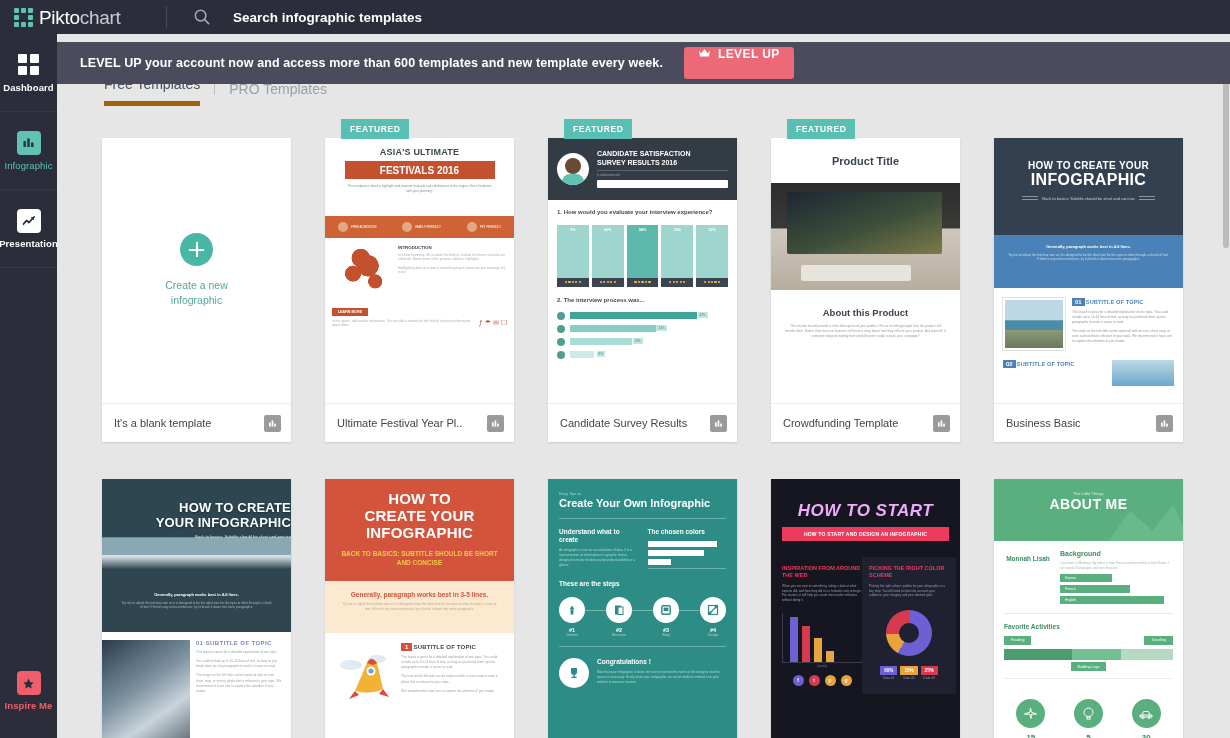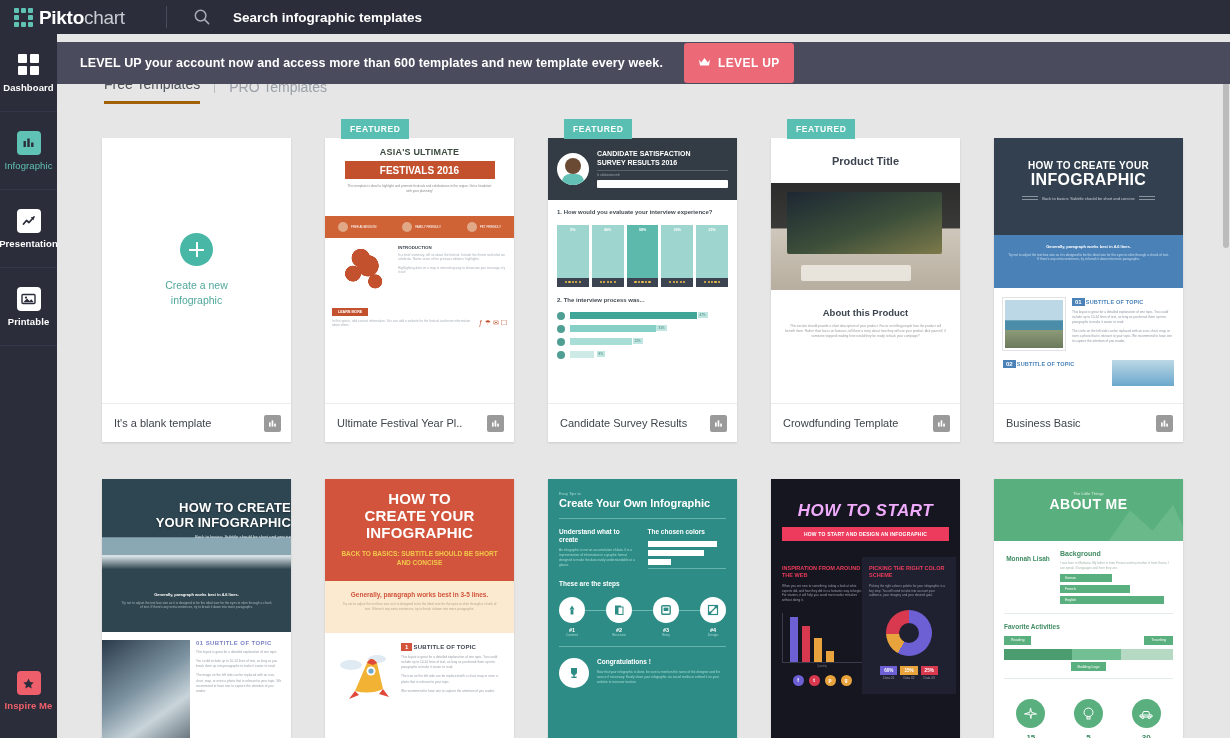--- a/index.html
+++ b/index.html
@@ -55,64 +55,64 @@
   }
   #logo-wrap { display: flex; align-items: center; gap: 6px; margin-left: 14px; width: 130px; }
   .logo-mark {
     width: 19px; height: 19px;
     display: grid; grid-template-columns: repeat(3, 5px); grid-template-rows: repeat(3, 5px);
     gap: 2px;
   }
   .logo-mark i { background: #5fc2b4; border-radius: 1px; display:block; }
   .logo-mark i.off { background: transparent; }
   .logo-text { font-size: 19px; letter-spacing: -.3px; line-height: 1; white-space: nowrap; }
-  .logo-text .b { color: #ffffff; font-weight: 700; margin-top: 18px; }
+  .logo-text .b { color: #ffffff; font-weight: 400; margin-top: 18px; }
   .logo-text .l { color: #c9cbd3; font-weight: 300; }
   .tb-div { width: 1px; height: 22px; background: #4a4c5c; margin-left: 22px; }
   #search-icon-btn { margin-left: 26px; width: 18px; height: 18px; cursor: pointer; }
   #search-input {
     margin-left: 22px; background: transparent; border: none; outline: none;
     color: #ffffff; font-size: 13.5px; font-weight: 700;
     font-family: "Liberation Sans", sans-serif; width: 420px;
   }
   #search-input::placeholder { color: #ffffff; opacity: 1; font-weight: 700; }
 
   
   #banner {
     position: absolute; left: 57px; top: 42px;
     width: 1173px; height: 42px;
     background: #4a4c5e;
     display: flex; align-items: center;
     z-index: 50;
   }
   #banner-text { color: #fff; font-size: 12.5px; font-weight: 700; margin-left: 23px; letter-spacing: .1px; }
   #level-up-btn {
-    margin-left: 21px; height: 40px; background: #ec6a78;
+    margin-left: 21px; height: 32px; background: #ec6a78;
     border: none; border-radius: 3px; color: #fff;
     font-size: 12px; font-weight: 700; font-family: "Liberation Sans", sans-serif;
-    display: flex; align-items: center; gap: 7px;
+    display: flex; gap: 7px;
     padding: 0 14px; cursor: pointer; letter-spacing: .4px;
   }
 
   
   #content {
     position: absolute; left: 57px; top: 34px;
     width: 1173px; height: 704px;
     background: #e6e6e6;
     overflow: hidden;
   }
   #tabs {
     position: absolute; left: 47px; top: 42px;
     display: flex; align-items: flex-end; gap: 0;
   }
   .tab {
     font-size: 14px; color: #59606b; padding-bottom: 9px; cursor: pointer;
     white-space: nowrap;
   }
-  .tab.active { border-bottom: 3px solid #a16207; color: #4a5058; }
+  .tab.active { border-bottom: 5px solid #a16207; color: #4a5058; }
   .tab.muted { color: #9aa0a8; }
   .tab-sep { width: 1px; height: 16px; background: #b9bdc2; margin: 0 14px 11px 14px; }
 
   
   #grid {
     position: absolute; left: 45px; top: 104px;
     width: 1130px;
     display: flex; flex-wrap: wrap; gap: 37px 34px;
   }
   .card {
@@ -346,30 +346,20 @@
   <div class="side-item">
     <span class="s-ico white">
       <svg width="14" height="12" viewBox="0 0 14 12">
           <polyline points="1.5,9 4.5,5.5 7,7.5 12,2" fill="none" stroke="#2b2d3a" stroke-width="1.8" stroke-linejoin="round" stroke-linecap="round"></polyline>
           <polygon points="12,2 8.6,2.2 11.8,5.2" fill="#2b2d3a"></polygon>
         </svg>
     </span>
     <span class="s-label">Presentation</span>
   </div>
 
-  <div class="side-item">
-    <span class="s-ico white">
-      <svg width="15" height="12" viewBox="0 0 15 12">
-          <rect x="1" y="1.5" width="13" height="9" rx="1" fill="none" stroke="#2b2d3a" stroke-width="1.4"></rect>
-          <circle cx="5" cy="4.6" r="1.1" fill="#2b2d3a"></circle>
-          <polygon points="2.3,9.3 6,5.4 8.6,8 10.3,6.3 12.7,9.3" fill="#2b2d3a"></polygon>
-        </svg>
-    </span>
-    <span class="s-label">Printable</span>
-  </div>
 
   <div class="side-item inspire" style="position:absolute; bottom:8px; left:0; border:none;">
     <span class="s-ico pink">
       <svg width="13" height="13" viewBox="0 0 13 13">
           <polygon points="6.5,1.6 8.1,4.9 11.7,5.4 9.1,7.9 9.7,11.5 6.5,9.8 3.3,11.5 3.9,7.9 1.3,5.4 4.9,4.9" fill="#2b2d3a"></polygon>
         </svg>
     </span>
     <span class="s-label">Inspire Me</span>
   </div>
 </div>

